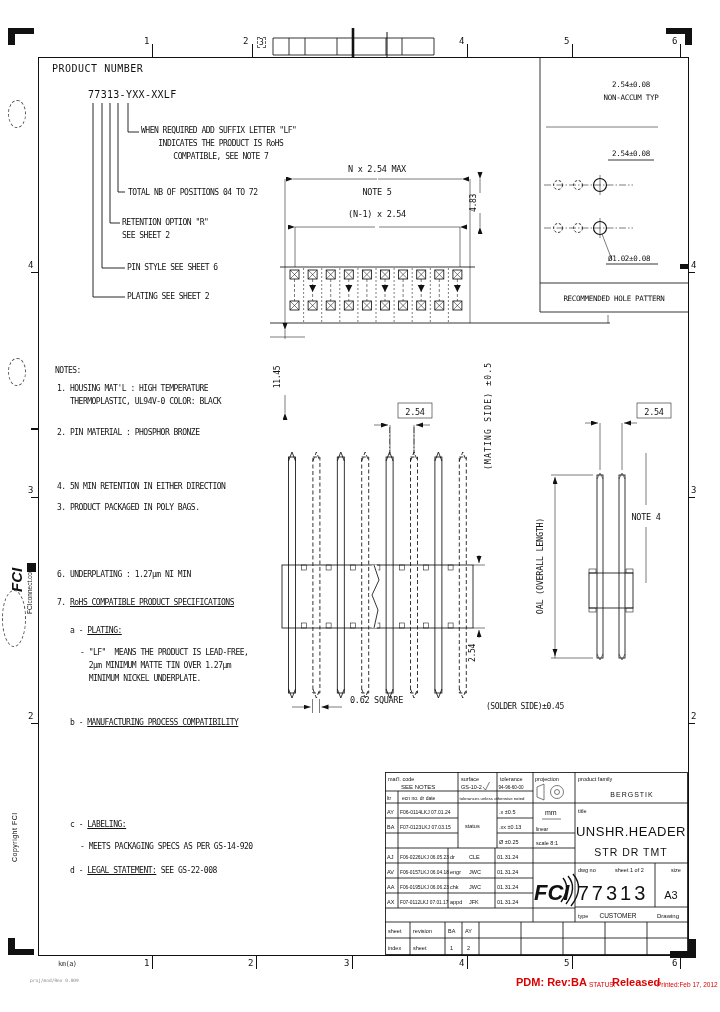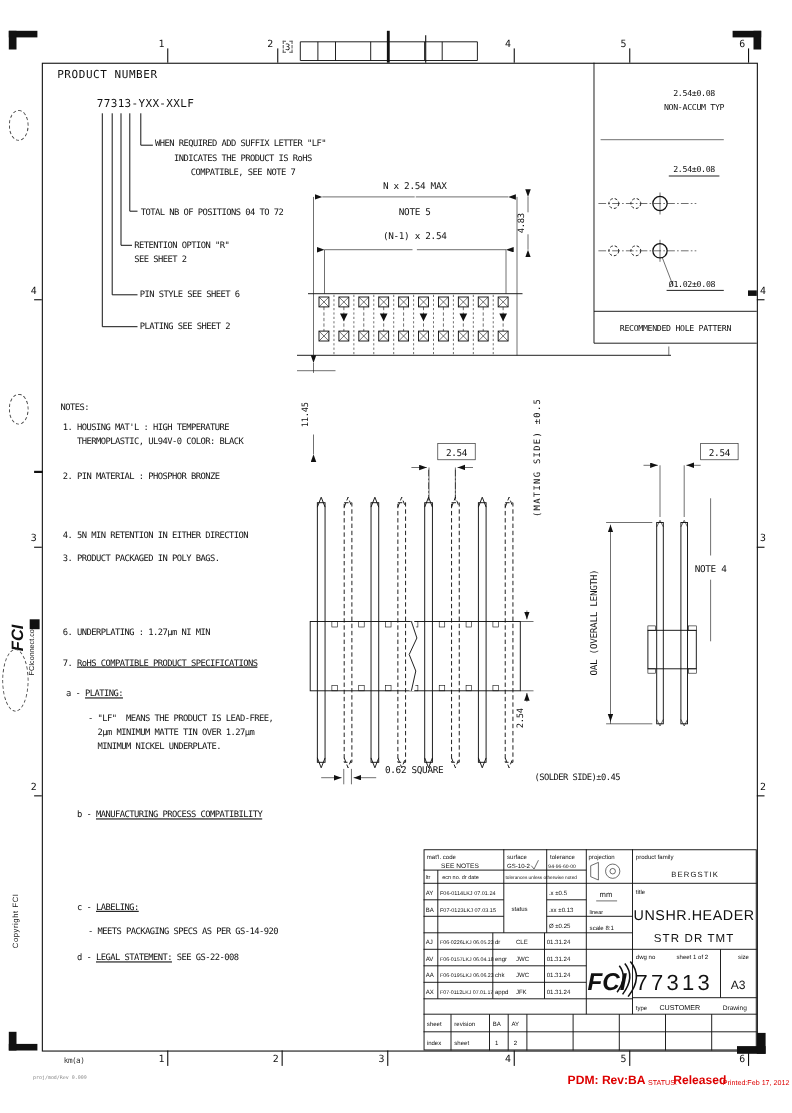--- a/index.html
+++ b/index.html
@@ -108,25 +108,25 @@
   <div class="t" style="left:127px;top:290px;">PLATING SEE SHEET 2</div>
 
   <div class="t" style="left:55px;top:364px;">NOTES:</div>
   <div class="t" style="left:57px;top:382px;">1. HOUSING MAT'L : HIGH TEMPERATURE
    THERMOPLASTIC, UL94V-0 COLOR: BLACK</div>
   <div class="t" style="left:57px;top:426px;">2. PIN MATERIAL : PHOSPHOR BRONZE</div>
   <div class="t" style="left:57px;top:453px;margin-top:48px;">3. PRODUCT PACKAGED IN POLY BAGS.</div>
   <div class="t" style="left:57px;top:480px;">4. 5N MIN RETENTION IN EITHER DIRECTION</div>
   <div class="t" style="left:57px;top:568px;">6. UNDERPLATING : 1.27μm NI MIN</div>
   <div class="t" style="left:57px;top:596px;"><span>7. </span><span class="u">RoHS COMPATIBLE PRODUCT SPECIFICATIONS</span></div>
-  <div class="t" style="left:60px;top:624px;"><span>a - </span><span class="u">PLATING:</span></div>
+  <div class="t" style="left:70px;top:624px;"><span>a - </span><span class="u">PLATING:</span></div>
   <div class="t" style="left:80px;top:646px;">- "LF"  MEANS THE PRODUCT IS LEAD-FREE,
   2μm MINIMUM MATTE TIN OVER 1.27μm
   MINIMUM NICKEL UNDERPLATE.</div>
-  <div class="t" style="left:70px;top:734px;"><span>b - </span><span class="u">MANUFACTURING PROCESS COMPATIBILITY</span></div>
+  <div class="t" style="left:70px;top:716px;"><span>b - </span><span class="u">MANUFACTURING PROCESS COMPATIBILITY</span></div>
   <div class="t" style="left:70px;top:818px;"><span>c - </span><span class="u">LABELING:</span></div>
   <div class="t" style="left:80px;top:840px;">- MEETS PACKAGING SPECS AS PER GS-14-920</div>
   <div class="t" style="left:70px;top:864px;"><span>d - </span><span class="u">LEGAL STATEMENT:</span><span> SEE GS-22-008</span></div>
 
   <svg id="svg-front" style="left:265px;top:155px;" width="350" height="280" viewBox="0 0 350 280">
     <defs>
       <marker id="ah" markerWidth="8" markerHeight="6" refX="7" refY="2.5" orient="auto" markerUnits="userSpaceOnUse">
         <path d="M0,0 L7,2.5 L0,5 z" style="fill:#111;stroke:none"></path>
       </marker>
     </defs>

